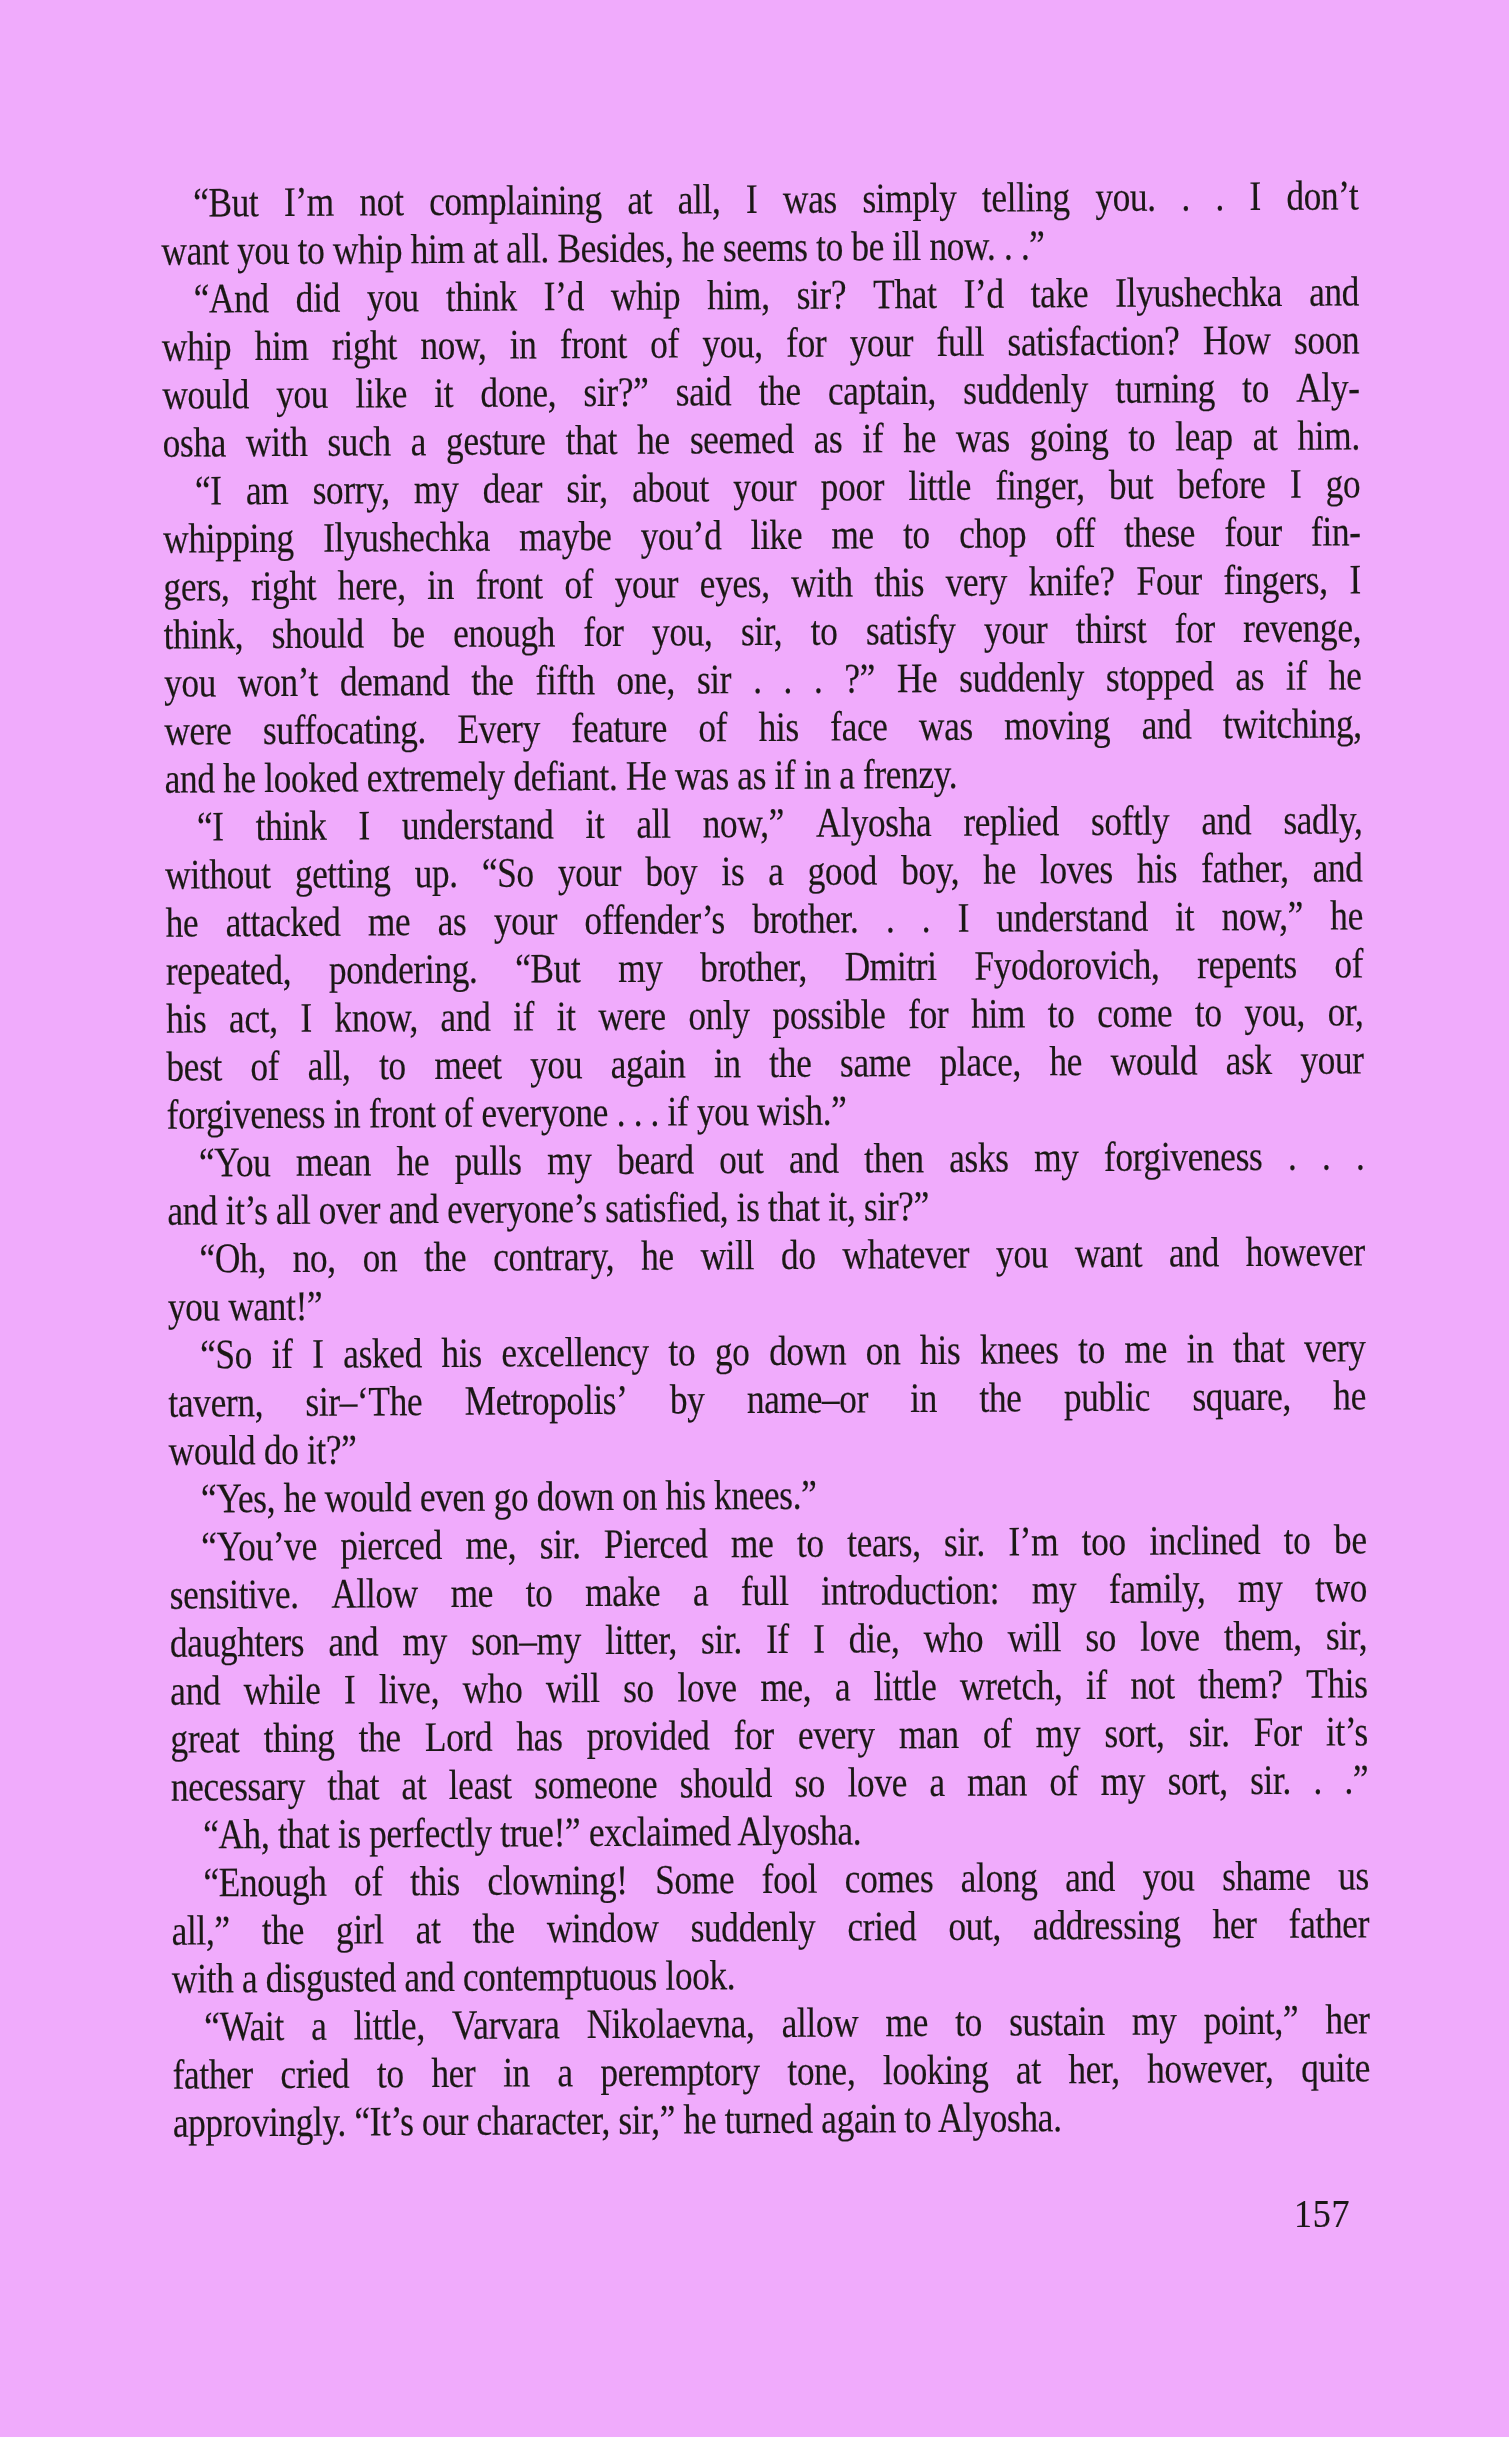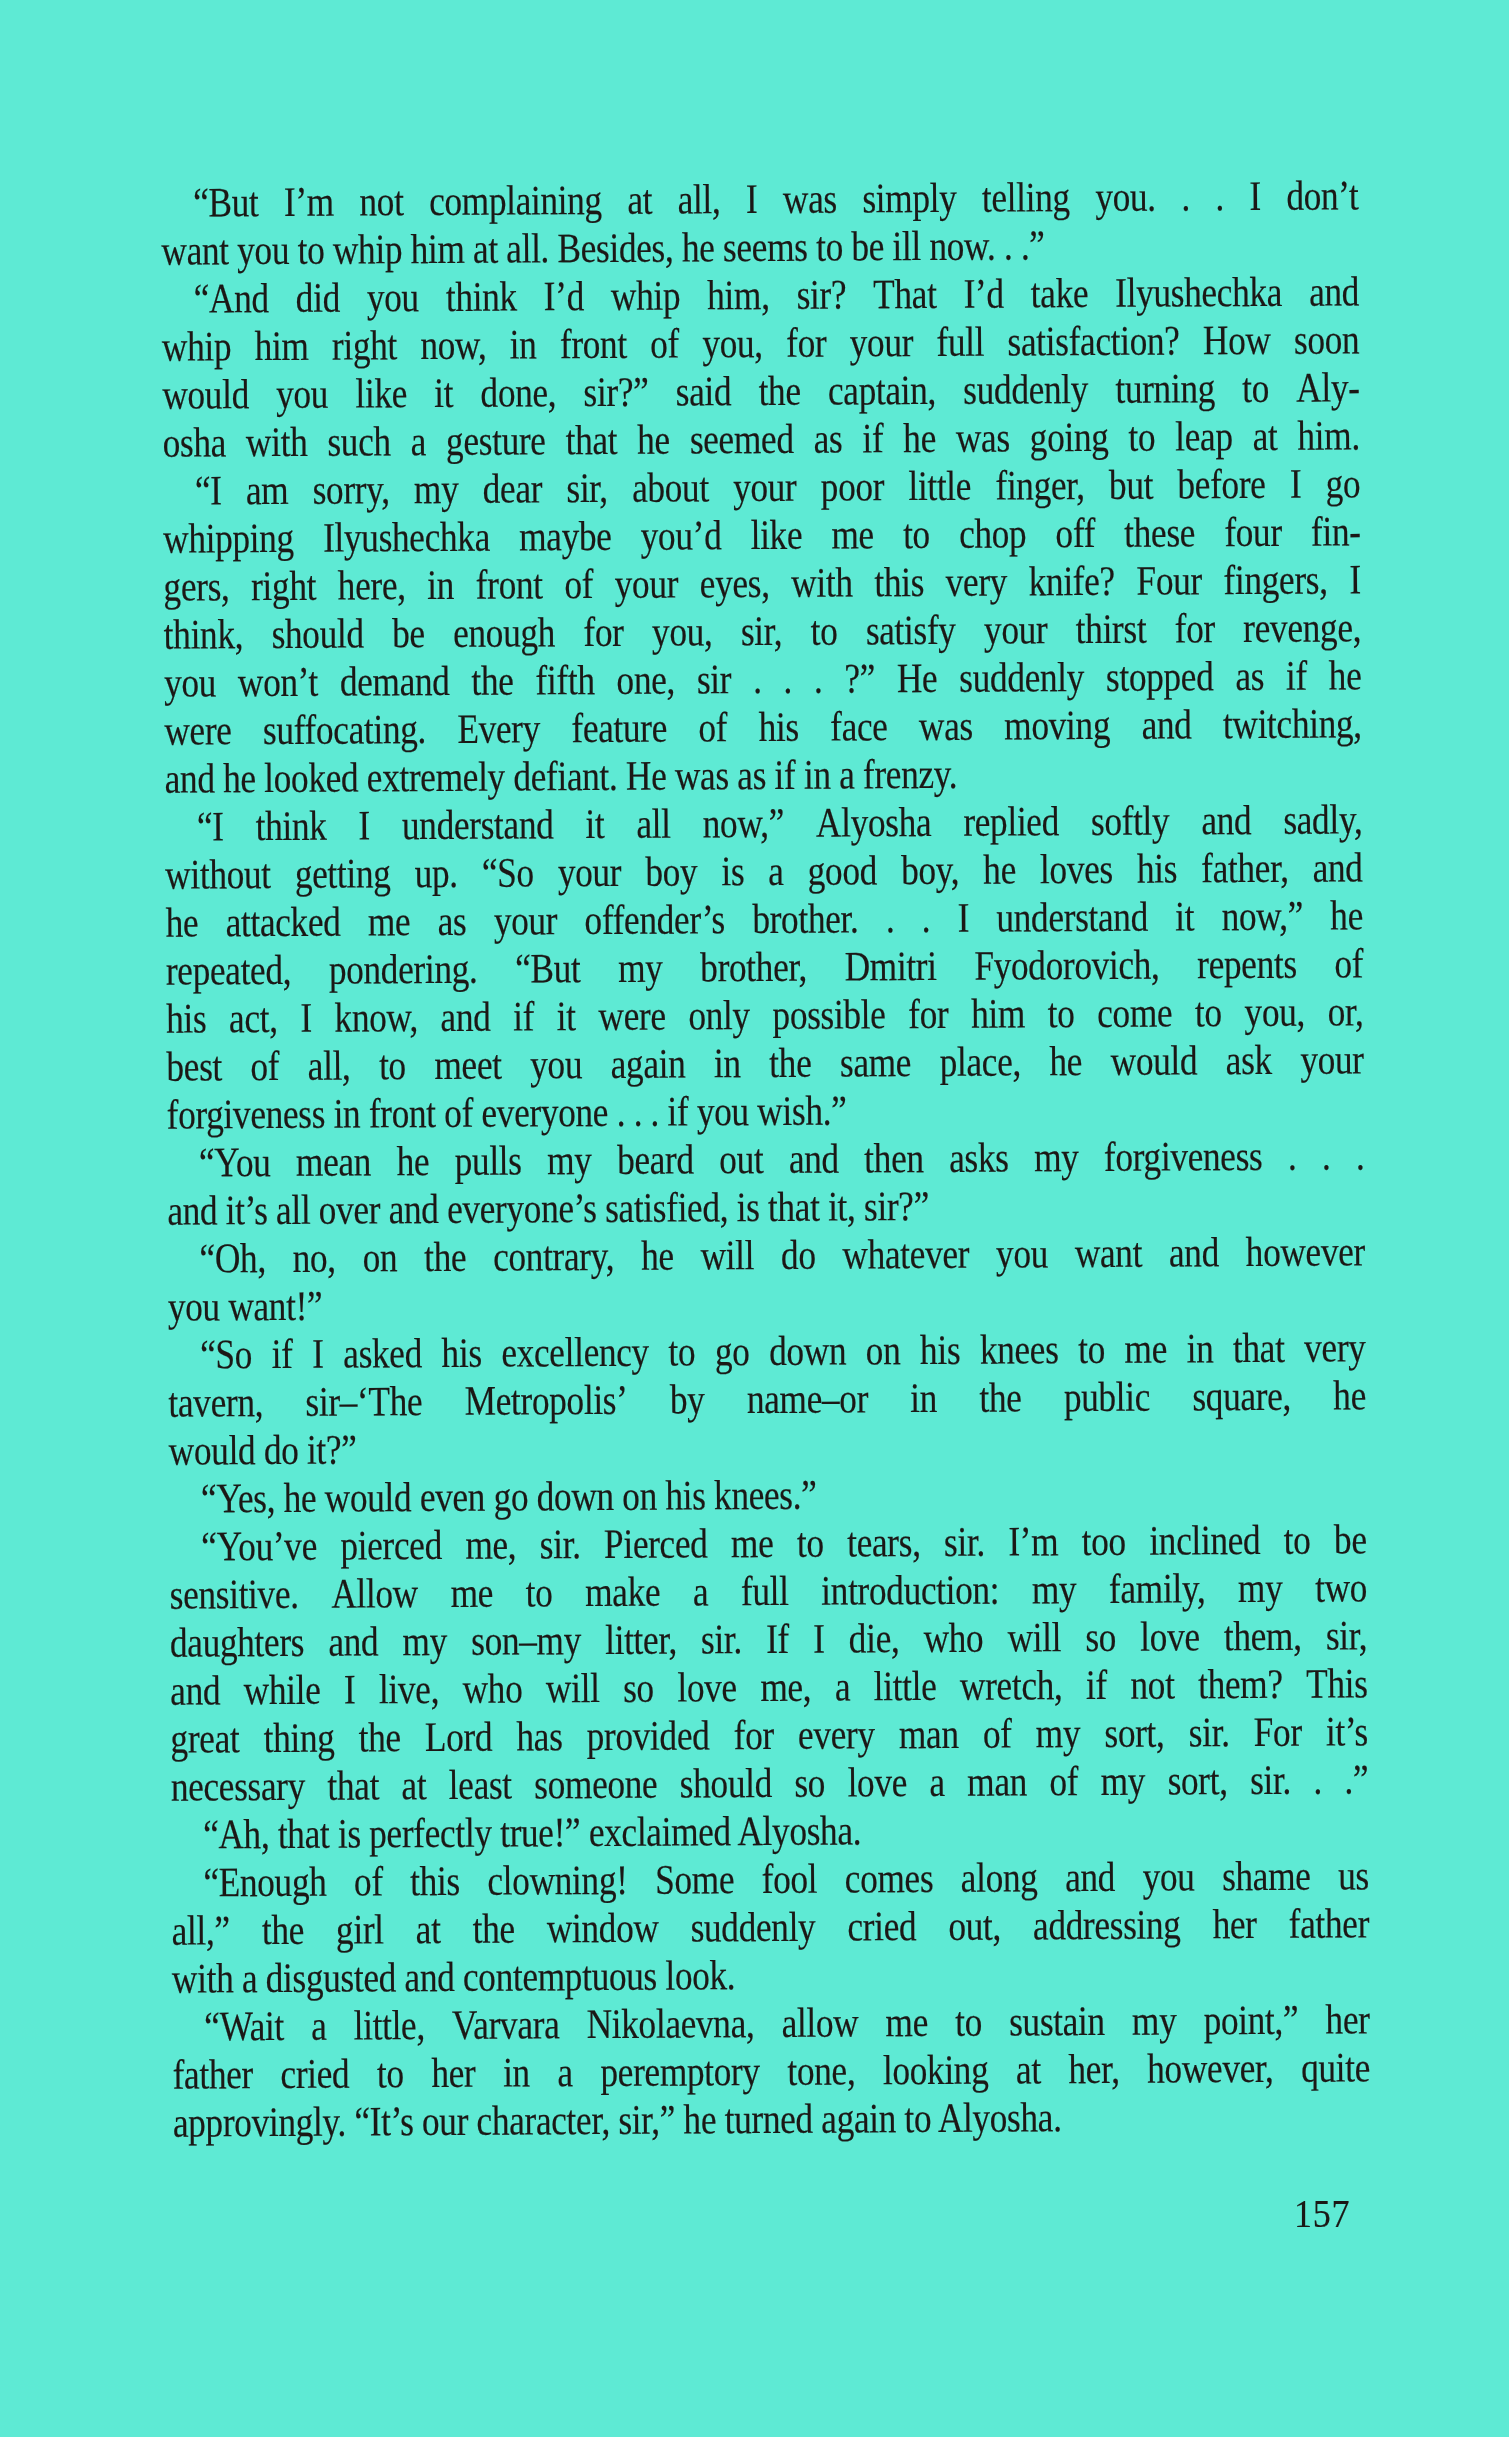--- a/index.html
+++ b/index.html
@@ -1,19 +1,19 @@
 <!DOCTYPE html>
 <html style="font-size:13.3px"><head>
 <meta charset="utf-8">
 <style>
   html,body{margin:0;padding:0;background:#fdfdfc;}
   .page{
     position:relative;
     width:1509px;height:2438px;
-    background:#5eead4;
+    background:#f0abfc;
     overflow:hidden;
     font-family:"Liberation Serif","DejaVu Serif",serif;
   }
   .text-block{
     position:absolute;
     left:167px;top:175px;
     width:1198px;
     transform:rotate(-0.35deg);
     transform-origin:50% 50%;
   }

